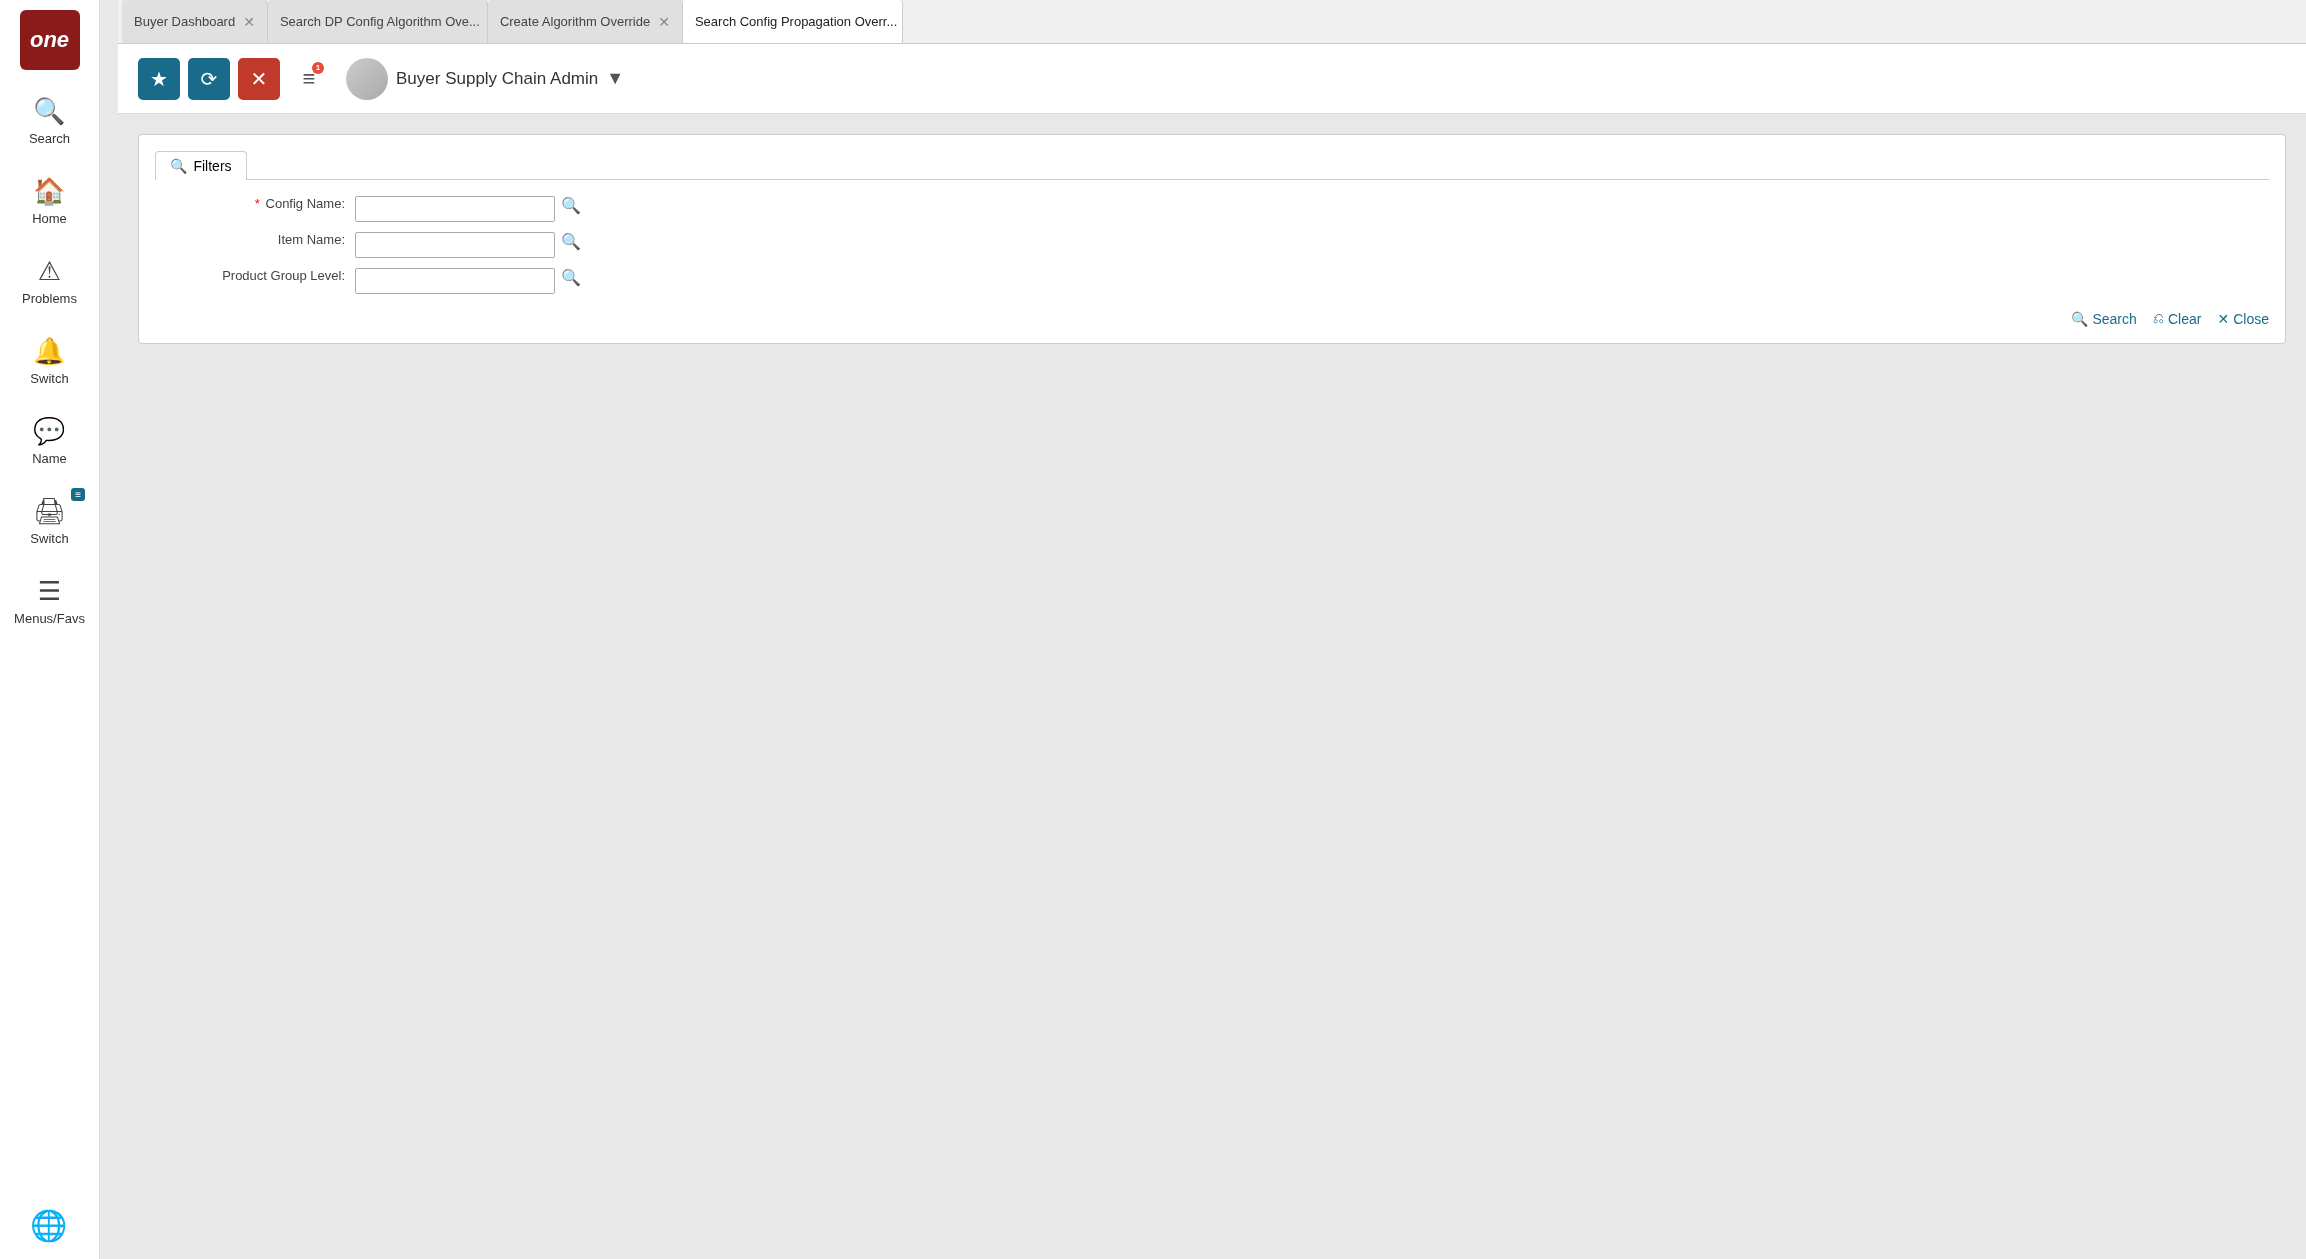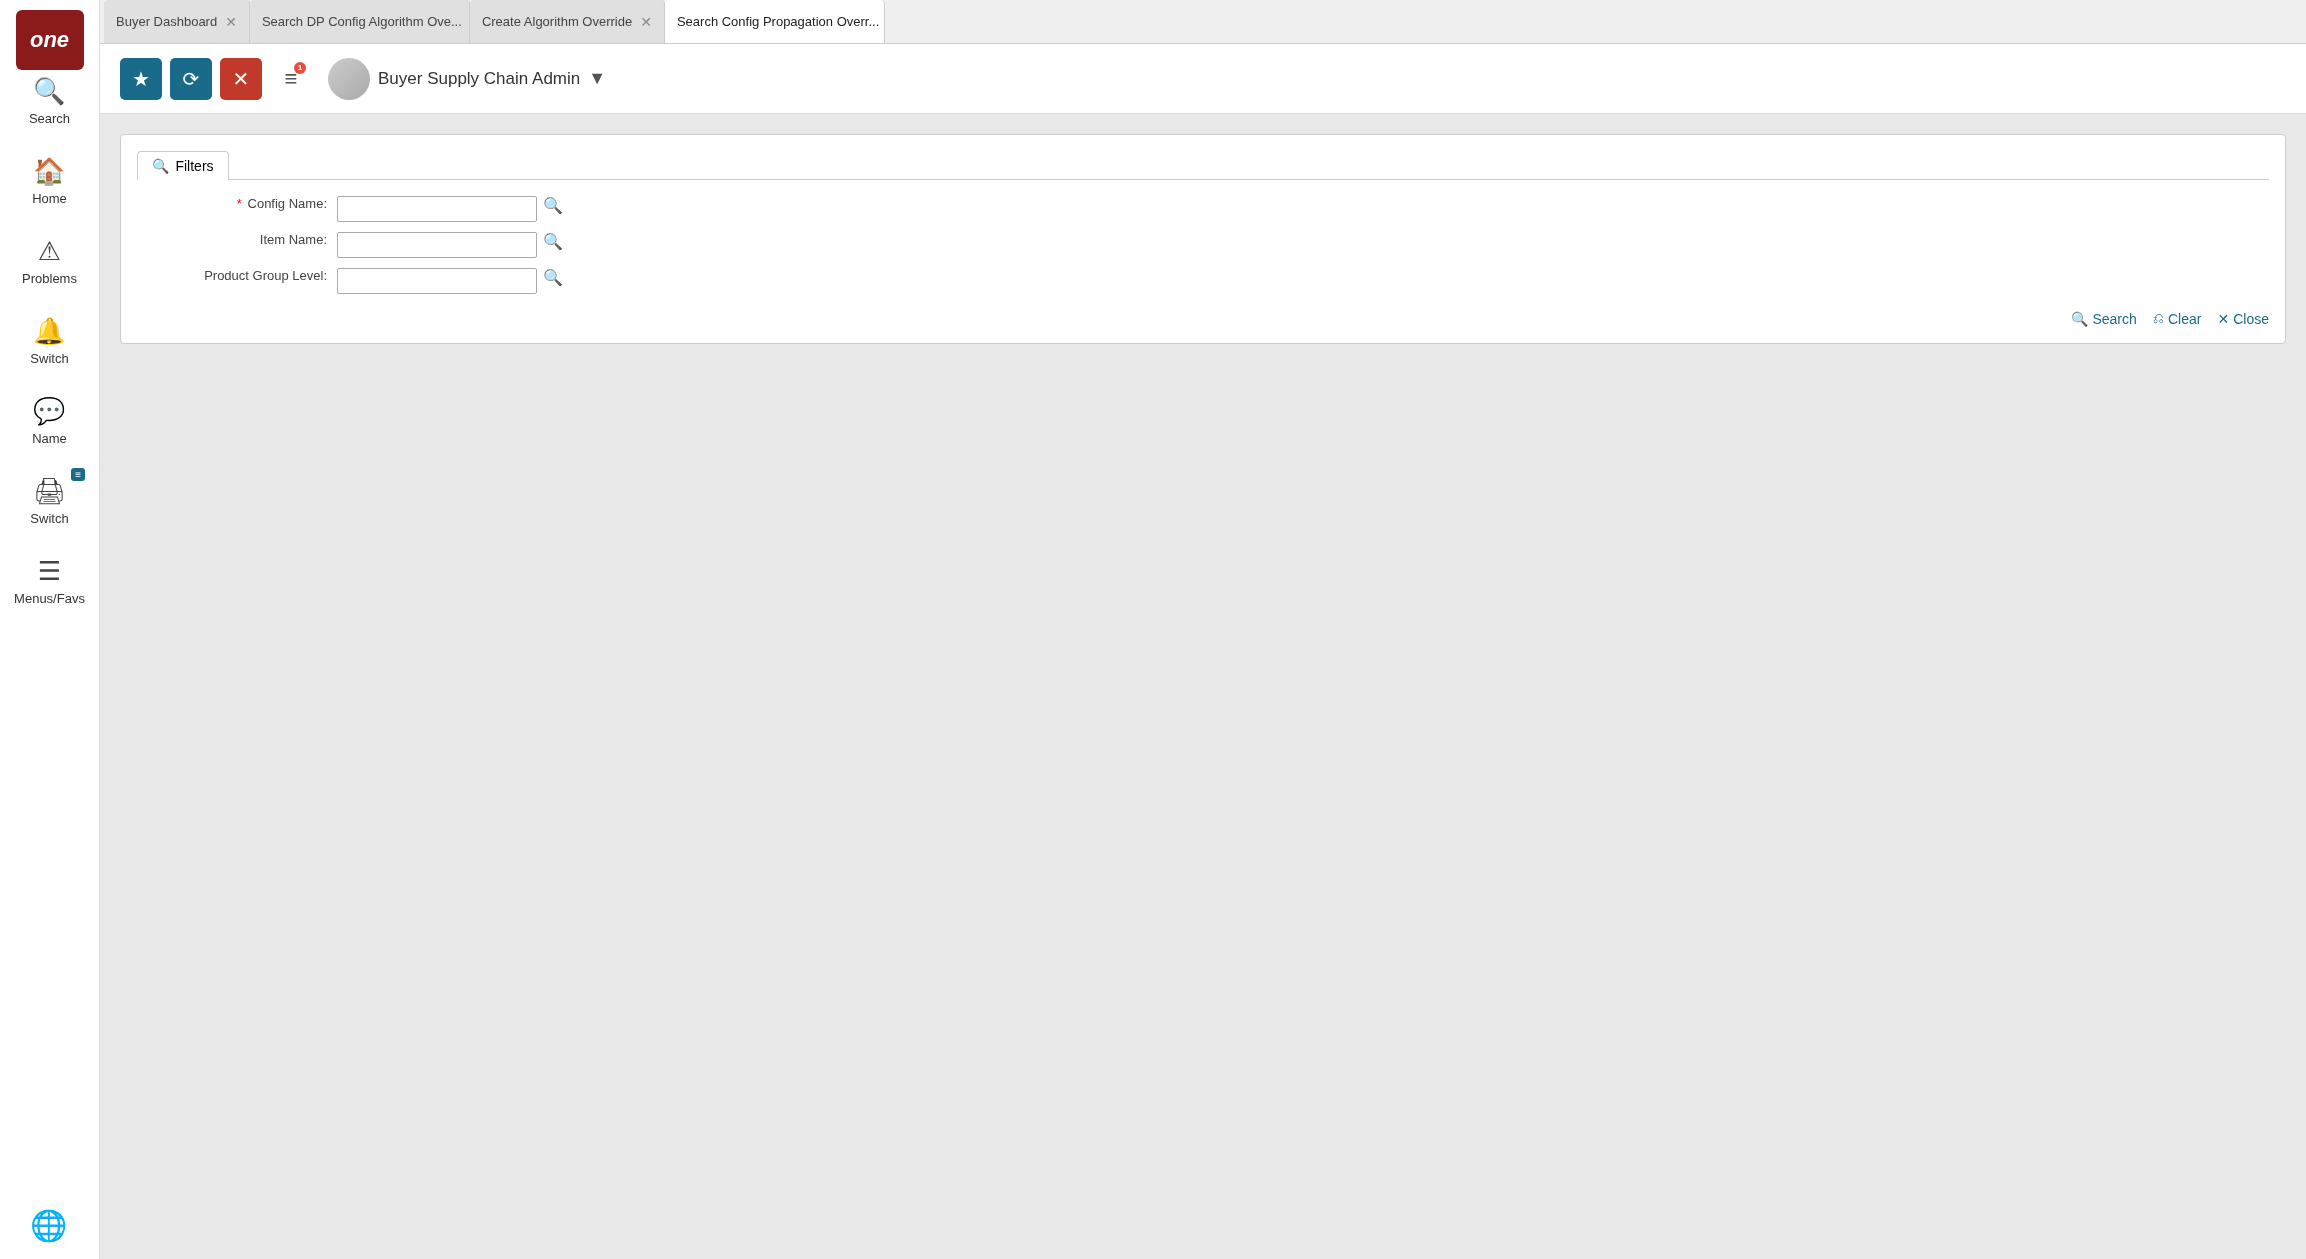--- a/index.html
+++ b/index.html
@@ -10,27 +10,28 @@
       width: 100px;
       background: #fff;
       display: flex;
       flex-direction: column;
       align-items: center;
       padding-top: 10px;
       border-right: 1px solid #ddd;
       flex-shrink: 0;
     }
     .sidebar-logo {
-      width: 68px;
+      width: 60px;
       height: 60px;
       background: #8b1a1a;
       display: flex;
       align-items: center;
       justify-content: center;
       border-radius: 6px;
+      margin-bottom: 20px;
       cursor: pointer;
     }
     .sidebar-logo span {
       color: white;
       font-size: 22px;
       font-weight: bold;
       font-style: italic;
     }
     .sidebar-item {
       display: flex;
@@ -67,20 +68,21 @@
       cursor: pointer;
     }
     .sidebar-bottom .icon { font-size: 30px; }
 
     
     .main {
       flex: 1;
       display: flex;
       flex-direction: column;
       overflow: hidden;
+      padding-left: 18px;
     }
 
     
     .tab-bar {
       background: #f0f0f0;
       display: flex;
       align-items: center;
       border-bottom: 1px solid #ccc;
       height: 44px;
       padding-left: 4px;

